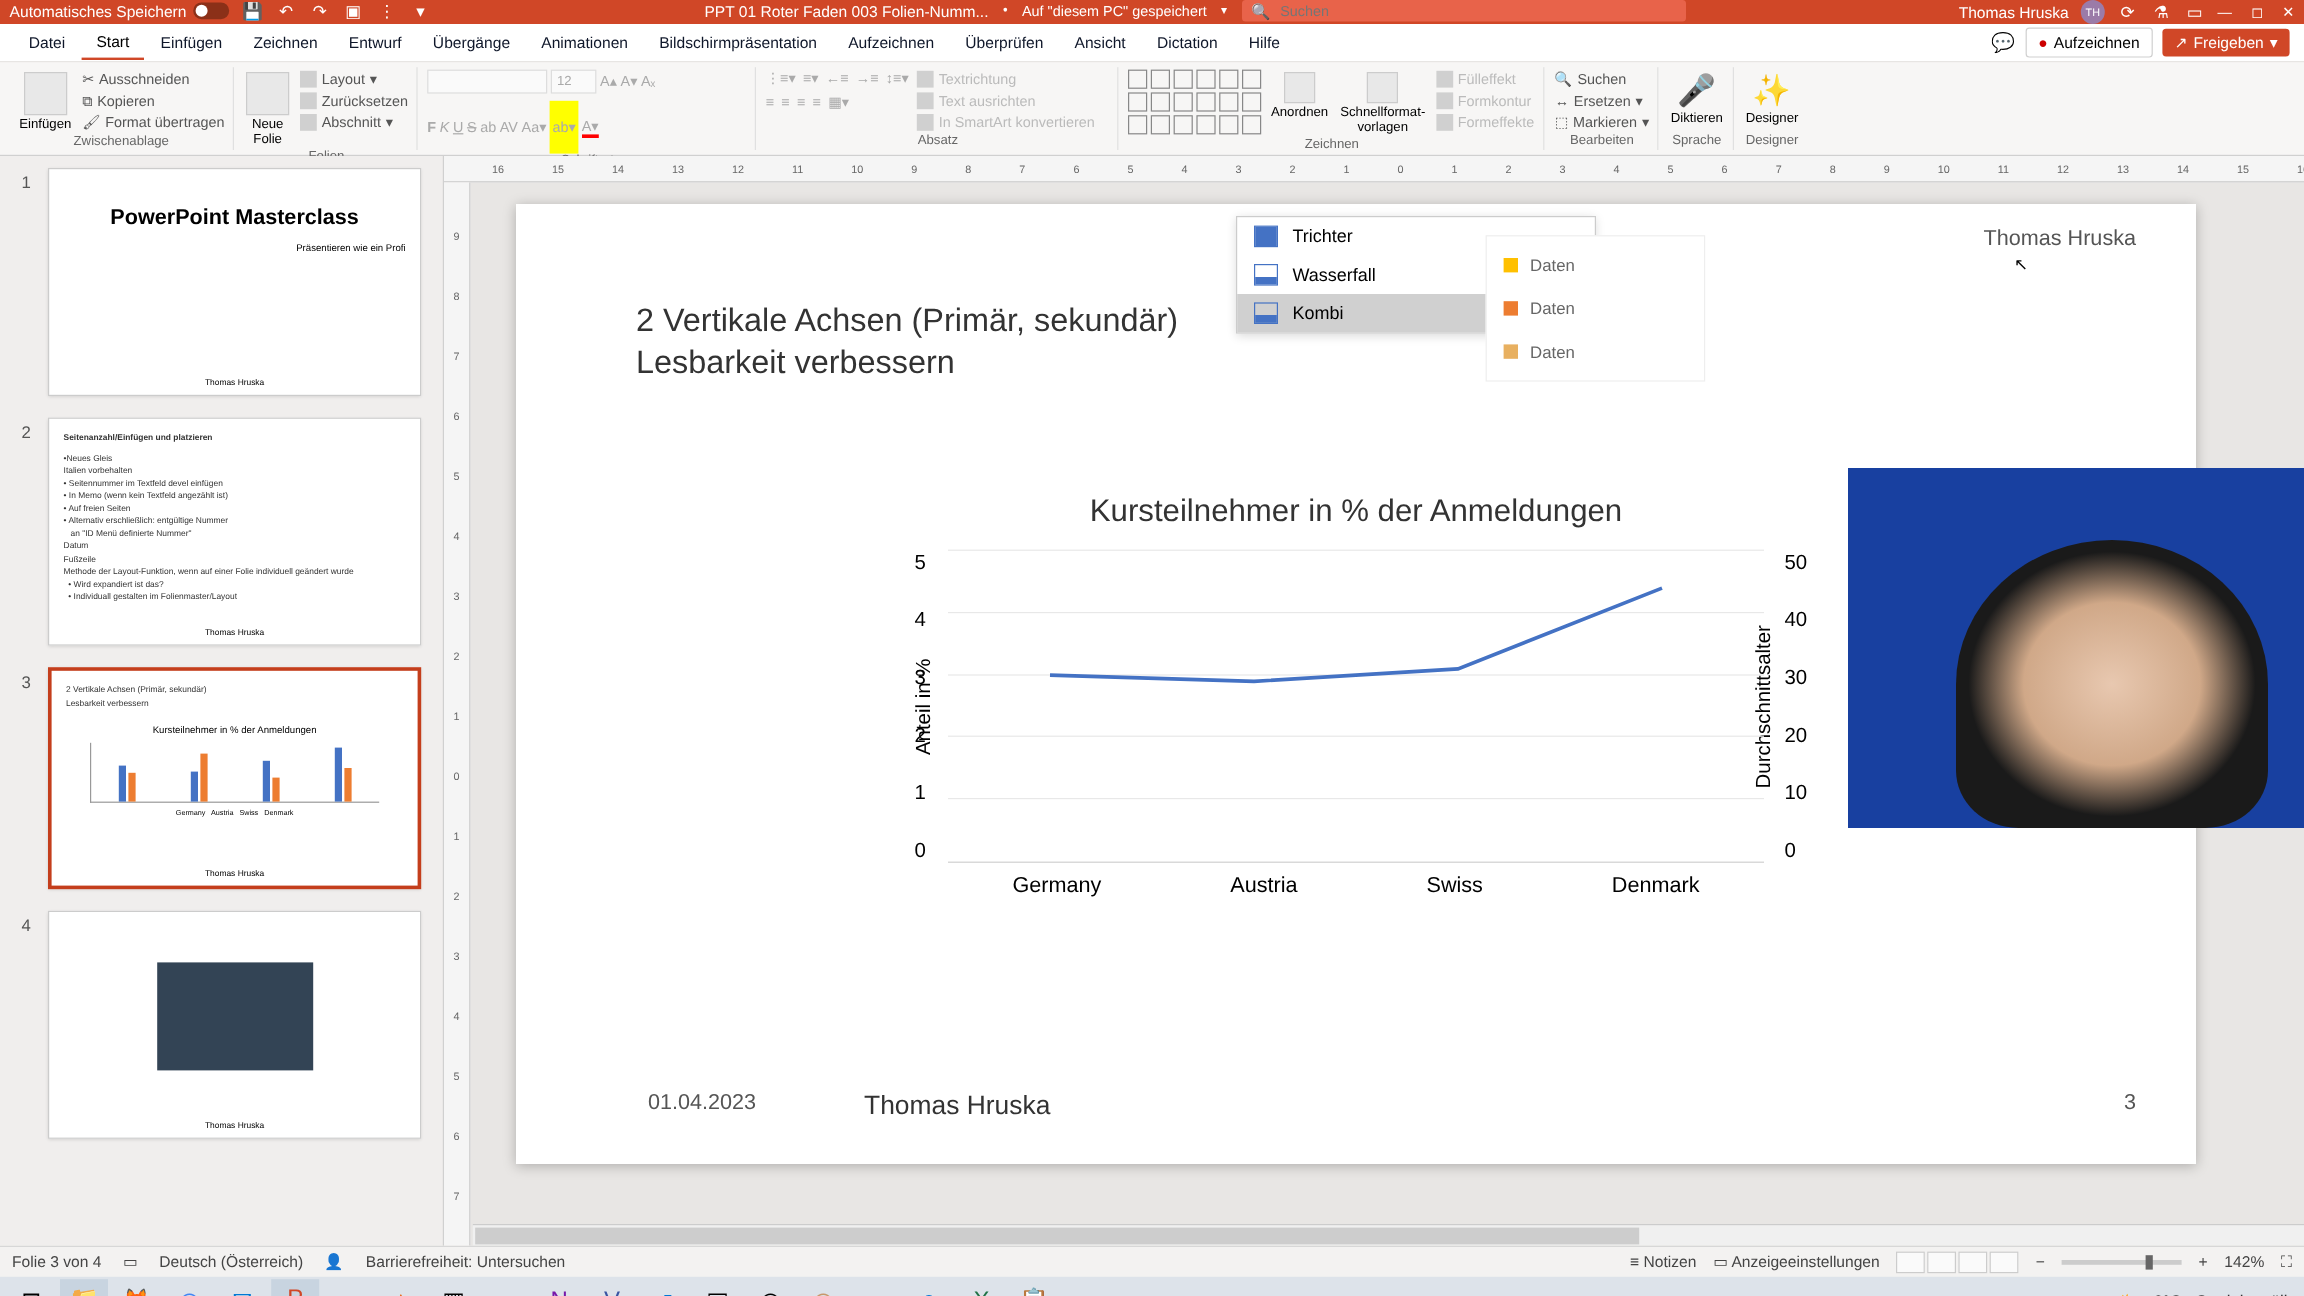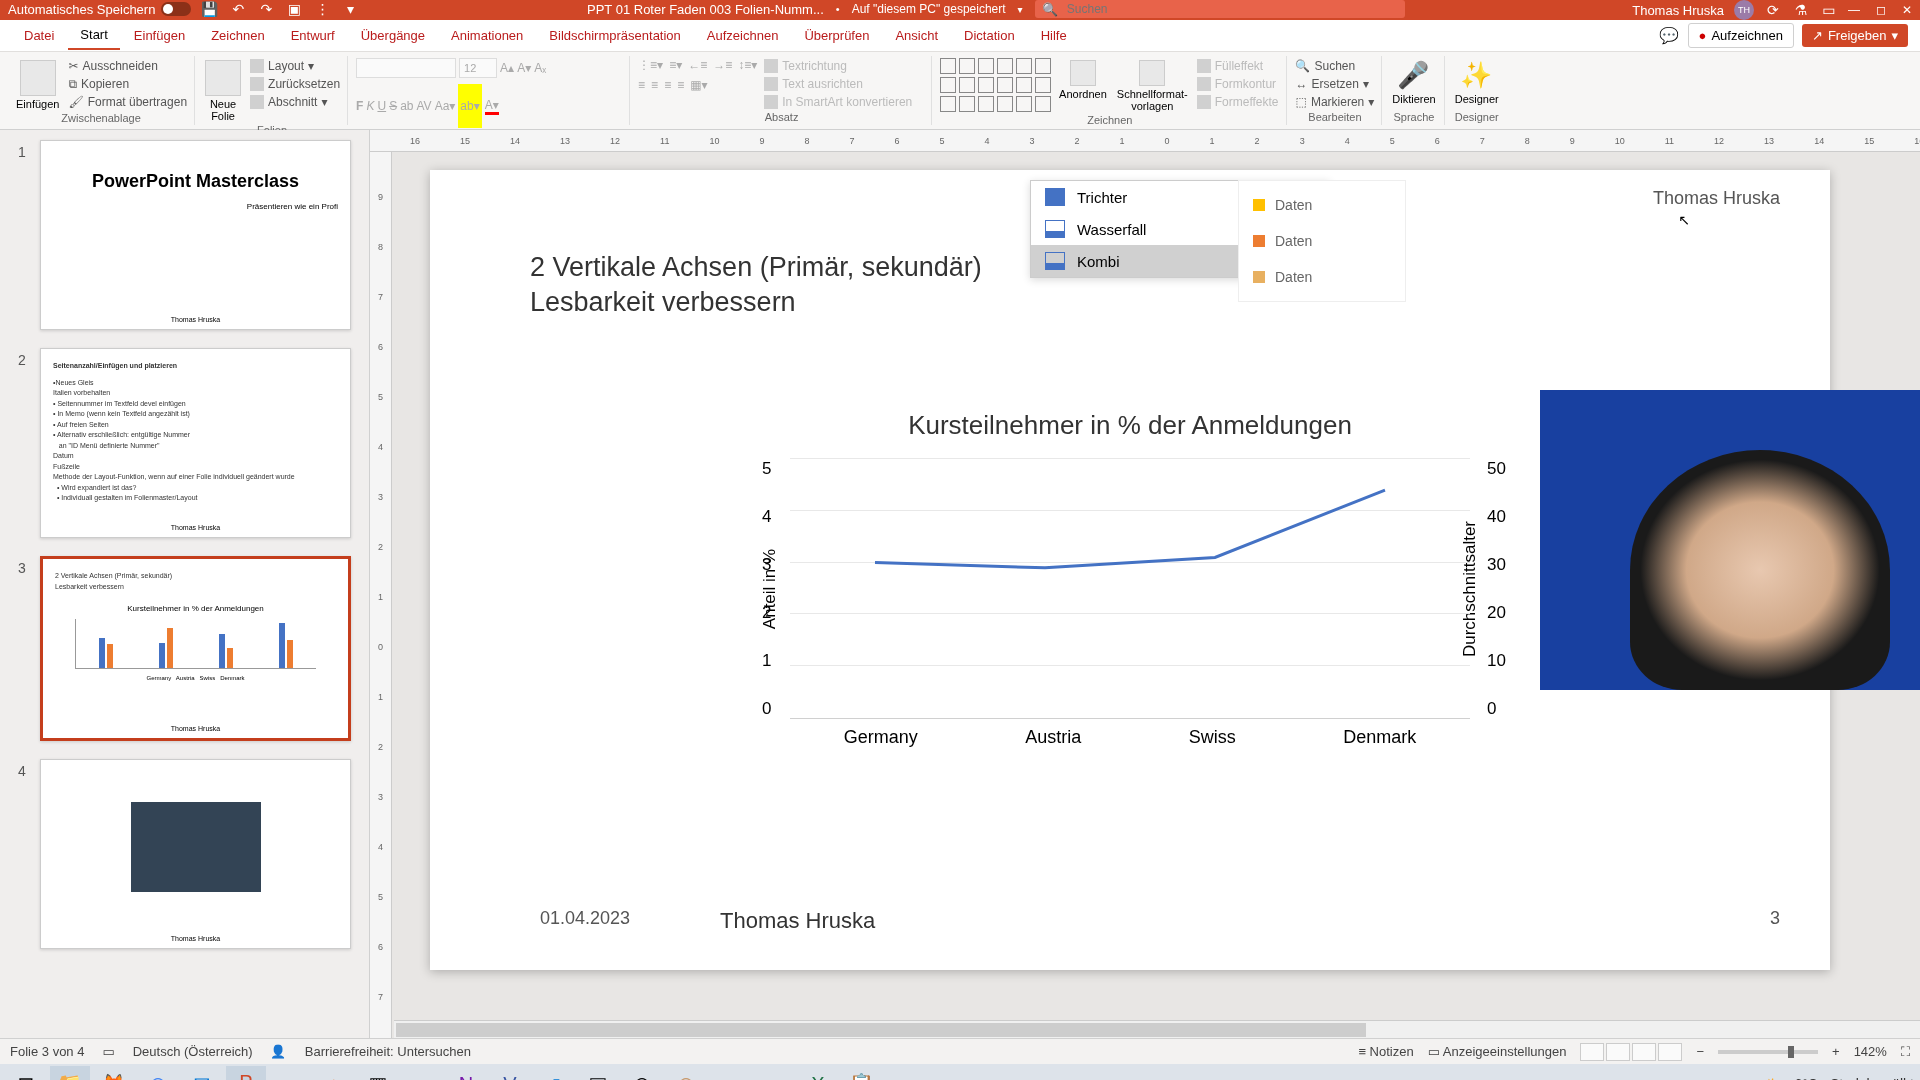--- a/index.html
+++ b/index.html
@@ -10,21 +10,21 @@
 .toggle{width:30px;height:14px;background:#8b3018;border-radius:7px;position:relative}
 .toggle::after{content:"";position:absolute;left:2px;top:2px;width:10px;height:10px;background:#fff;border-radius:50%}
 .tb-icon{width:18px;height:18px;display:flex;align-items:center;justify-content:center;font-size:14px}
 .titlebar-center{flex:1;display:flex;align-items:center;justify-content:center;gap:12px}
 .search-box{width:370px;height:18px;background:#e8634a;border-radius:3px;display:flex;align-items:center;padding:0 8px;gap:8px}
 .search-box input{background:transparent;border:none;color:#3a1208;font-size:12px;flex:1;outline:none}
 .titlebar-right{display:flex;align-items:center;gap:10px}
 .user-badge{width:20px;height:20px;background:#9b7ba8;border-radius:50%;font-size:9px;display:flex;align-items:center;justify-content:center}
 .win-controls{display:flex;gap:16px;font-size:12px}
 .menubar{height:32px;background:#fff;display:flex;align-items:center;padding:0 12px;gap:2px;font-size:13px;border-bottom:1px solid #e1dfdd}
-.menu-item{padding:6px 12px;color:#b91c1c;cursor:pointer}
+.menu-item{padding:6px 12px;color:#0f172a;cursor:pointer}
 .menu-item.active{border-bottom:2px solid #d04727;color:#000;font-weight:500}
 .menubar-right{margin-left:auto;display:flex;gap:8px;align-items:center;font-size:13px}
 .mb-btn{padding:4px 10px;border:1px solid #d0d0d0;border-radius:3px;display:flex;align-items:center;gap:5px;font-size:13px}
 .mb-btn.primary{background:#d04727;color:#fff;border:none}
 .ribbon{height:78px;background:#f7f6f5;display:flex;padding:4px 8px;gap:2px;font-size:12px;border-bottom:1px solid #d0d0d0}
 .rib-group{display:flex;flex-direction:column;justify-content:space-between;padding:2px 6px;border-right:1px solid #e0e0e0}
 .rib-label{text-align:center;font-size:11px;color:#666;margin-top:auto}
 .rib-content{display:flex;gap:6px;flex:1;align-items:flex-start}
 .rib-btn{display:flex;flex-direction:column;align-items:center;gap:2px;padding:2px;cursor:pointer}
 .rib-btn-lg{font-size:11px;text-align:center}
@@ -58,21 +58,21 @@
 .ruler-h{height:22px;background:#f5f5f5;border-bottom:1px solid #ccc;display:flex;align-items:center;padding-left:40px;font-size:9px;color:#666;gap:40px}
 .ruler-v{position:absolute;left:0;top:22px;width:22px;height:100%;background:#f5f5f5;border-right:1px solid #ccc;display:flex;flex-direction:column;align-items:center;font-size:9px;color:#666;padding-top:40px;gap:40px}
 .slide-canvas{position:absolute;left:60px;top:40px;width:1400px;height:800px;background:#fff;box-shadow:0 2px 10px rgba(0,0,0,0.25)}
 .slide-header-text{position:absolute;right:50px;top:18px;font-size:18px;color:#555}
 .cursor-dot{position:absolute;right:140px;top:42px;font-size:14px}
 .slide-text-block{position:absolute;left:100px;top:80px;font-size:27px;color:#333;line-height:1.3}
 .chart-type-panel{position:absolute;left:600px;top:10px;width:300px;background:#fff;border:1px solid #ccc;box-shadow:0 2px 8px rgba(0,0,0,0.15);font-size:15px}
 .ctp-row{display:flex;align-items:center;gap:12px;padding:7px 14px}
 .ctp-row.selected{background:#d0d0d0}
 .ctp-icon{width:20px;height:18px;border:1px solid #4472c4;background:linear-gradient(to top,#4472c4 40%,transparent 40%)}
-.legend-mini-panel{position:absolute;left:808px;top:10px;width:168px;background:#fff;padding:6px 0;border:1px solid #eee}
+.legend-mini-panel{position:absolute;left:808px;top:26px;width:183px;background:#fff;padding:6px 0;border:1px solid #eee}
 .lm-row{display:flex;align-items:center;gap:10px;padding:10px 14px;font-size:14px;color:#666}
 .lm-sq{width:12px;height:12px}
 .chart-container{position:absolute;left:300px;top:240px;width:800px;height:380px}
 .chart-title{text-align:center;font-size:26px;color:#333;margin-bottom:18px}
 .chart-plot{position:relative;height:260px;margin:0 60px}
 .y-axis-left{position:absolute;left:-28px;top:0;height:100%;display:flex;flex-direction:column;justify-content:space-between;font-size:17px;text-align:right}
 .y-axis-right{position:absolute;right:-36px;top:0;height:100%;display:flex;flex-direction:column;justify-content:space-between;font-size:17px}
 .y-label-left{position:absolute;left:-60px;top:50%;transform:translateY(-50%) rotate(-90deg);font-size:17px;white-space:nowrap}
 .y-label-right{position:absolute;right:-68px;top:50%;transform:translateY(-50%) rotate(-90deg);font-size:17px;white-space:nowrap}
 .plot-area{position:absolute;left:0;top:0;width:100%;height:100%;border-bottom:1px solid #d0d0d0}

